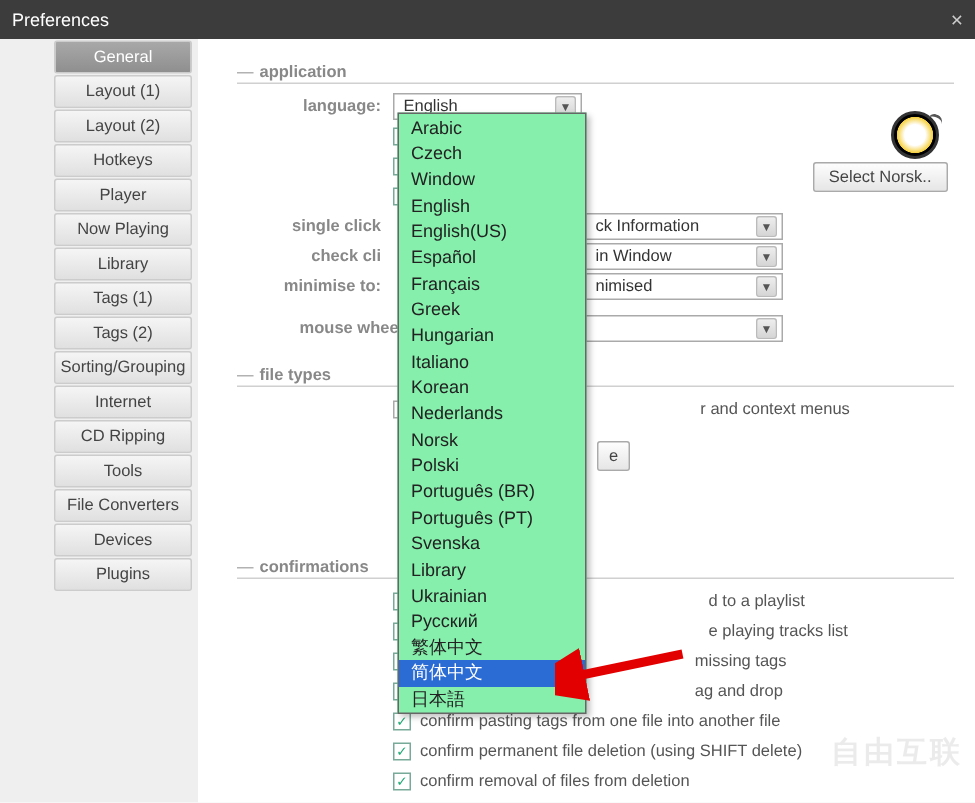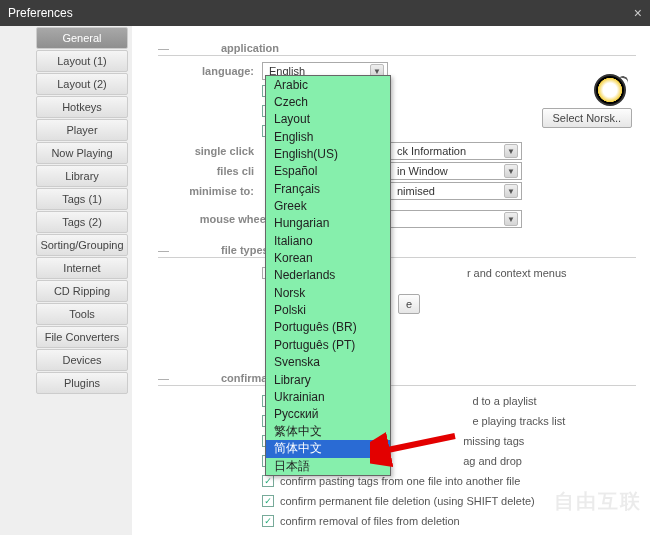--- a/index.html
+++ b/index.html
@@ -11,21 +11,21 @@
 .container { display: flex; height: calc(100% - 26px); background: #fafafa; }
 
 .sidebar { width: 132px; background: #efefef; border-right: 0; padding-left: 32px; }
 .side-item { height: 22px; display: flex; align-items: center; justify-content: center; font-size: 11px; color: #444; margin: 1px 4px; background: linear-gradient(#f5f5f5,#e0e0e0); border: 1px solid #ccc; border-radius: 2px; cursor: pointer; }
 .side-item.active { background: linear-gradient(#a8a8a8,#8f8f8f); color: #fff; }
 
 .content { flex: 1; padding: 10px 14px 10px 26px; background: #fff; position: relative; font-size: 11px; color: #555; overflow: hidden; }
 
 .section-title { font-weight: bold; color: #888; font-size: 11px; border-bottom: 1px solid #d0d0d0; padding-bottom: 1px; margin-bottom: 6px; margin-top: 6px; display: flex; align-items: center; }
 .section-title::before { content: "—"; color: #999; margin-right: 4px; font-weight: normal; }
-.section-title span { flex: 1; border-bottom: 0; margin-left: 48px; }
+.section-title span { flex: 1; border-bottom: 0; }
 
 .row { display: flex; align-items: center; margin: 2px 0; height: 18px; }
 .row .label { width: 96px; text-align: right; margin-right: 8px; color: #888; font-size: 11px; font-weight: bold; }
 .row .ctrl { flex: 1; display: flex; align-items: center; }
 
 .chk { width: 12px; height: 12px; border: 1px solid #7a9; background: #fff; margin-right: 6px; display: inline-flex; align-items: center; justify-content: center; font-size: 9px; color: #2a7; cursor: pointer; }
 .chk.off { border-color: #aaa; color: transparent; }
 .chk.dis { border-color: #ccc; background: #f5f5f5; color: transparent; }
 
 .combo { height: 18px; border: 1px solid #aaa; background: #fff; display: inline-flex; align-items: center; justify-content: space-between; padding: 0 3px 0 6px; font-size: 11px; color: #333; cursor: pointer; }
@@ -119,21 +119,21 @@
     <div class="row">
       <div class="label">single click</div>
       <div class="ctrl" style="padding-left:128px;">
         <span class="combo" style="width:132px">
             <span>ck Information</span>
             <span class="arrow">▼</span>
           </span>
       </div>
     </div>
     <div class="row">
-      <div class="label">files cli</div>
+      <div class="label">check cli</div>
       <div class="ctrl" style="padding-left:128px;">
         <span class="combo" style="width:132px">
             <span>in Window</span>
             <span class="arrow">▼</span>
           </span>
       </div>
     </div>
     <div class="row">
       <div class="label">minimise to:</div>
       <div class="ctrl" style="padding-left:128px;">
@@ -228,21 +228,21 @@
         </div>
       </div>
 
     <div class="watermark">自由互联</div>
   </div>
 </div>
 
 <div class="dropdown" id="dropdown">
     <div class="opt">Arabic</div>
     <div class="opt">Czech</div>
-    <div class="opt">Layout</div>
+    <div class="opt">Window</div>
     <div class="opt">English</div>
     <div class="opt">English(US)</div>
     <div class="opt">Español</div>
     <div class="opt">Français</div>
     <div class="opt">Greek</div>
     <div class="opt">Hungarian</div>
     <div class="opt">Italiano</div>
     <div class="opt">Korean</div>
     <div class="opt">Nederlands</div>
     <div class="opt">Norsk</div>

